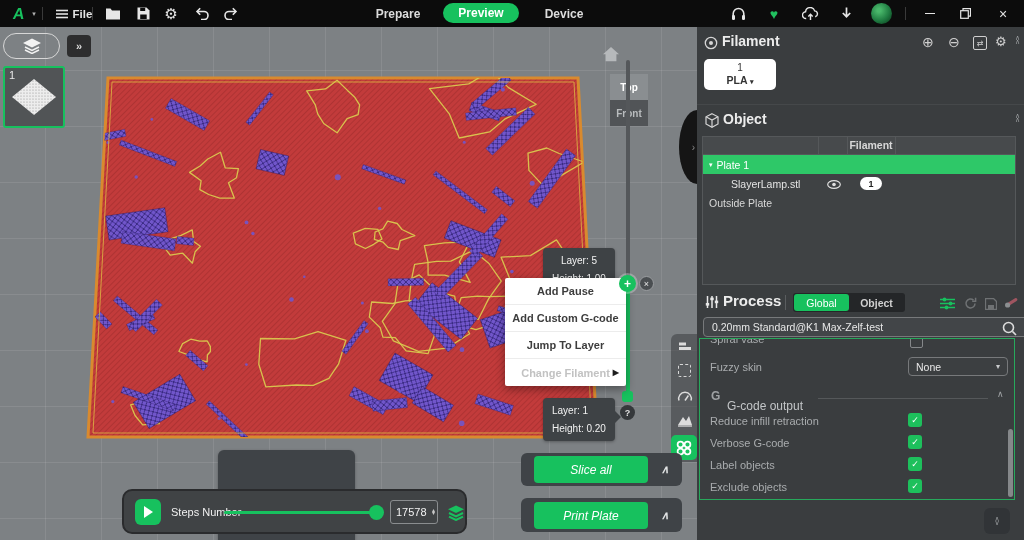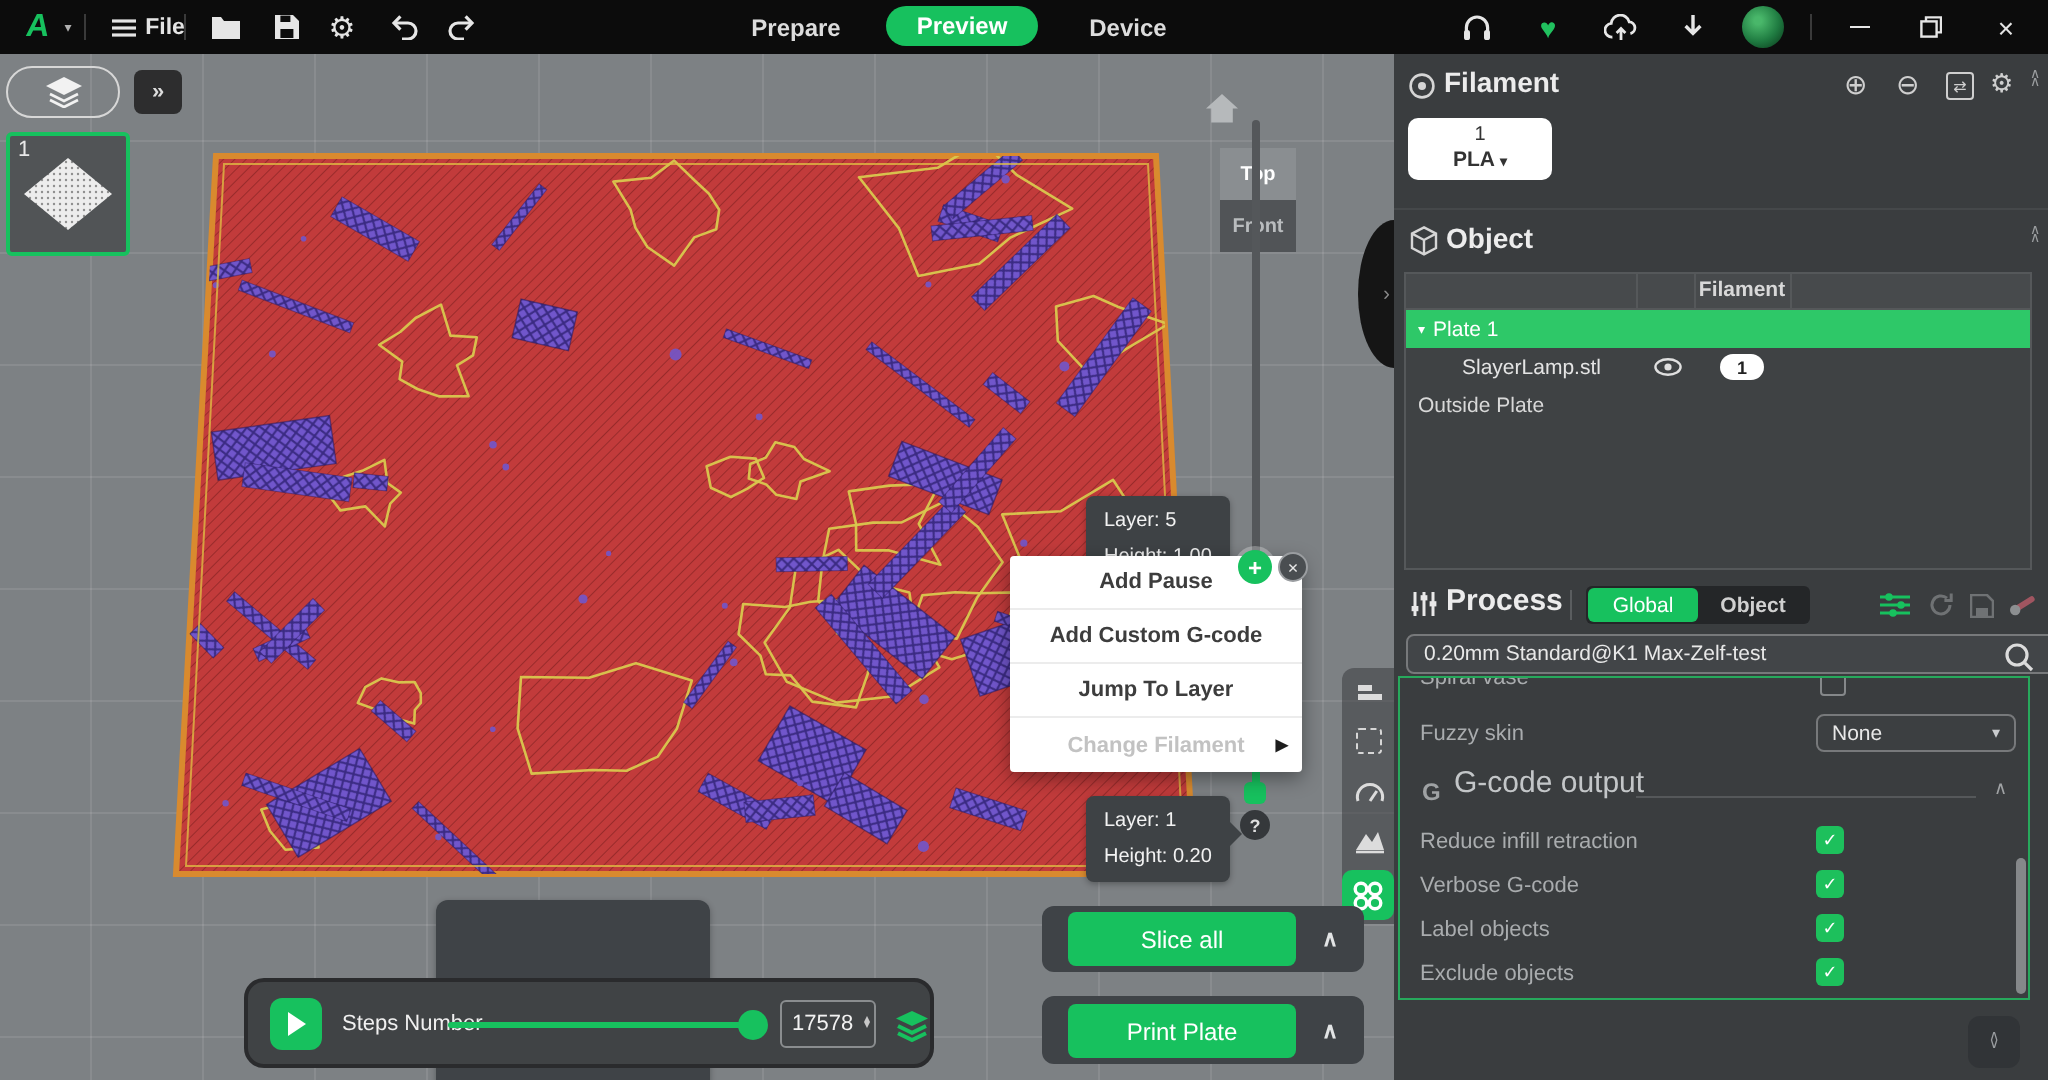--- a/index.html
+++ b/index.html
@@ -18,29 +18,29 @@
   
   #viewport { position:absolute; left:0; top:27px; width:697px; height:513px;
     background-color:#7d8184;
     background-image:linear-gradient(rgba(255,255,255,.09) 1px, transparent 1px),
                      linear-gradient(90deg, rgba(255,255,255,.09) 1px, transparent 1px);
     background-size:56px 56px; background-position:-11px -13px; overflow:hidden; }
   #plate-svg { position:absolute; left:0; top:0; pointer-events:none; }
 
   .tooltip { position:absolute; background:#3e4245; border-radius:4px; color:#f2f2f2;
     font-size:10px; line-height:1.75; padding:4px 9px; box-shadow:0 1px 3px rgba(0,0,0,.3); }
-  .ctx-menu { position:absolute; background:#ffffff; width:146px; border-radius:2px;
+  .ctx-menu { position:absolute; background:#ffffff; width:121px; border-radius:2px;
     box-shadow:0 3px 10px rgba(0,0,0,.4); z-index:30; }
   .ctx-item { height:27px; display:flex; align-items:center; justify-content:center;
     font-size:11px; color:#3d3d3d; font-weight:bold; border-bottom:1px solid #ececec; position:relative; cursor:default; }
   .ctx-item:last-child { border-bottom:none; }
   .ctx-item.disabled { color:#c2c2c2; }
 
   .vbtn { display:flex; align-items:center; justify-content:center; }
-  .dark-chip { background:#3f4347; border-radius:6px; }
+  .dark-chip { background:#3f4347; border-radius:6px;font-style:italic; }
   .green-btn { background:#17c15e; border-radius:4px; color:#fff; font-size:12px;
     display:flex; align-items:center; justify-content:center; cursor:default; }
   .chev-up { color:#e2e4e5; font-weight:bold; font-size:11px; }
 
   
   #rpanel { position:absolute; left:697px; top:27px; width:327px; height:513px; background:#3a3d3f; }
   .sec-title { color:#ececec; font-size:14px; font-weight:bold; }
   .hicon { color:#cfcfcf; font-size:13px; line-height:1; }
   .obj-table { position:absolute; background:#3f4244; border:1px solid #55585a; }
   .row-label { color:#a9acae; font-size:11px; }
@@ -288,21 +288,21 @@
     <div class="abs" style="left:626px; top:33px; width:4px; height:223px; background:#54575a; border-radius:2px;"></div>
     <div class="abs" style="left:626px; top:256px; width:4px; height:112px; background:#17c15e; border-radius:2px;"></div>
     <div class="abs vbtn" style="left:619px; top:248px; width:17px; height:17px; border-radius:50%; background:#17c15e; box-shadow:0 0 0 2px rgba(255,255,255,.28); color:#fff; font-size:12px; font-weight:bold; z-index:31;">
         <span>+</span>
       </div>
     <div class="abs vbtn" style="left:639px; top:249px; width:15px; height:15px; border-radius:50%; background:#4a4e51; border:1px solid #9a9da0; color:#e8e8e8; font-size:9px; z-index:31;">
         <span>×</span>
       </div>
     <div class="abs" style="left:622px; top:364px; width:11px; height:11px; border-radius:3px; background:#17c15e;"></div>
 
-    <div class="tooltip" style="left:543px; top:221px; z-index:20;">
+    <div class="tooltip" style="left:543px; top:221px; z-index:20;text-align:center;">
       <div>Layer: 5</div>
       <div>Height: 1.00</div>
     </div>
     <div class="tooltip" style="left:543px; top:371px; z-index:20;">
       <div>Layer: 1</div>
       <div>Height: 0.20</div>
       <div style="position:absolute; right:-6px; top:13px; width:0; height:0; border-top:6px solid transparent; border-bottom:6px solid transparent; border-left:6px solid #3e4245;"></div>
     </div>
     <div class="abs vbtn" style="left:620px; top:378px; width:15px; height:15px; border-radius:50%; background:#35383b; color:#e0e0e0; font-size:9px; font-weight:bold;">
         <span>?</span>
@@ -539,21 +539,21 @@
       <div class="abs row-label" style="left:10px; top:-6px;">Spiral vase</div>
       <div class="checkbox-off abs" style="left:210px; top:-4px;"></div>
 
       <div class="abs row-label" style="left:10px; top:22px;">Fuzzy skin</div>
       <div class="dd abs" style="left:208px; top:18px; width:100px; height:19px; padding:0 7px; background:#3c3f41;">
         <span>None</span>
         <span class="caret">▾</span>
       </div>
 
       <div class="abs" style="left:11px; top:50px; font-size:12px; font-weight:bold; color:#9fa2a4;">G</div>
-      <div class="abs" style="left:27px; top:44px; font-size:15px; color:#c3c6c8;text-align:center;">G-code output</div>
+      <div class="abs" style="left:27px; top:60px; font-size:12px; color:#c3c6c8;text-align:center;">G-code output</div>
       <div class="abs" style="left:118px; top:59px; width:170px; height:1px; background:#55585a;"></div>
       <div class="abs" style="left:297px; top:50px; font-size:9px; color:#9fa2a4;"><span>∧</span></div>
 
       <div class="abs row-label" style="left:10px; top:76px;">Reduce infill retraction</div>
       <div class="checkbox-on abs" style="left:208px; top:74px;">
           <span>✓</span>
         </div>
 
       <div class="abs row-label" style="left:10px; top:98px;text-align:center;">Verbose G-code</div>
       <div class="checkbox-on abs" style="left:208px; top:96px;">

